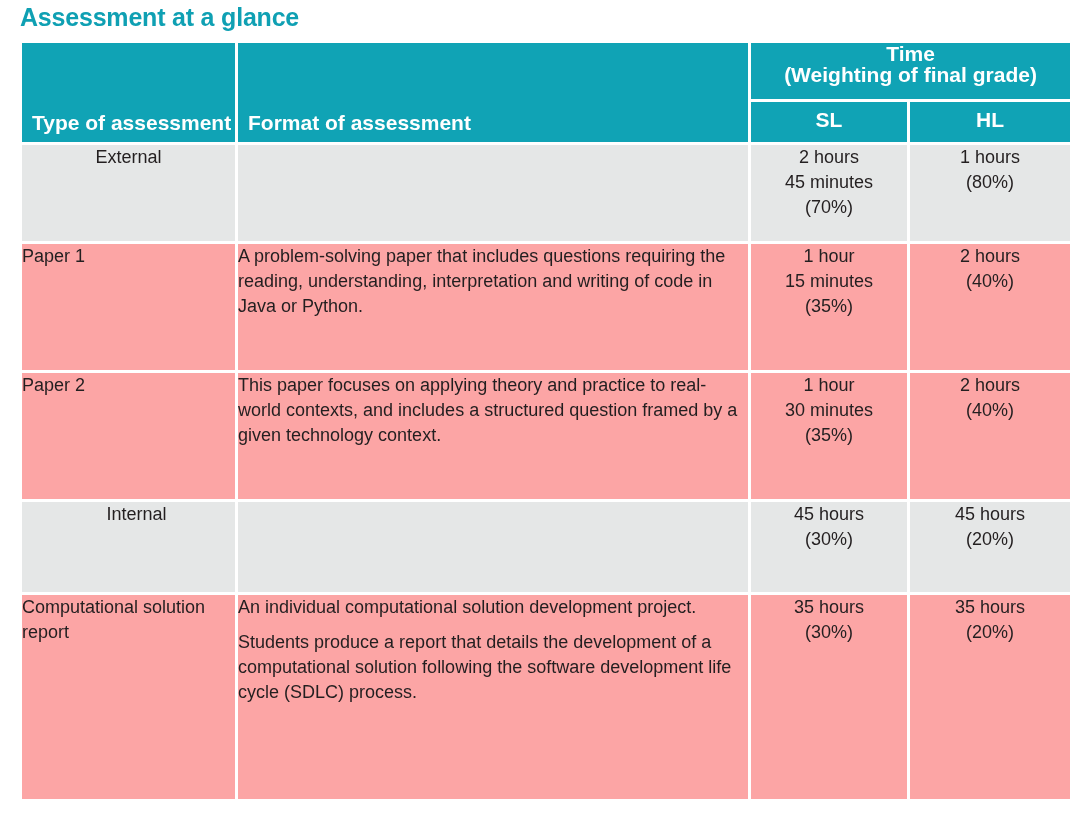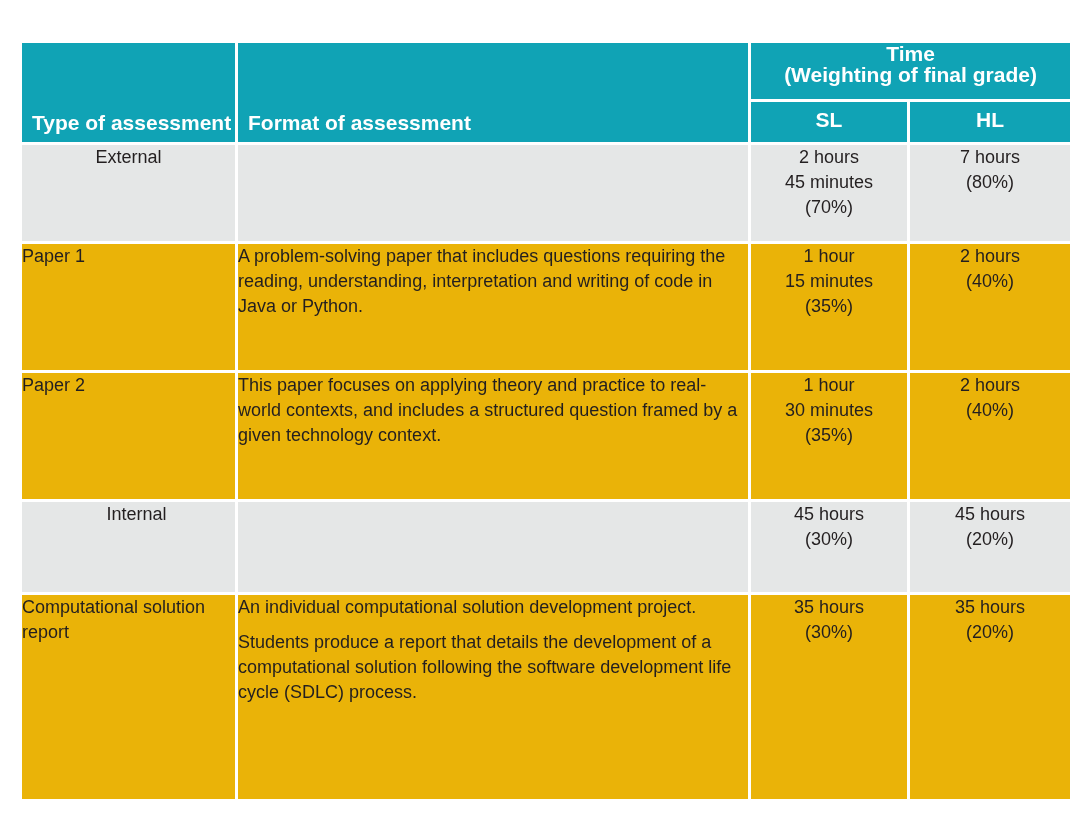--- a/index.html
+++ b/index.html
@@ -85,21 +85,21 @@
   }
   .hd-time .t1 { display: block; }
   .hd-time .t2 { display: block; }
   .hd-sub {
     height: 40px;
     line-height: 36px;
   }
 
   
   .row-gray td { background: #E5E7E7; text-align: center; }
-  .row-light td { background: #eab308; }
+  .row-light td { background: #fca5a5; }
 
   table.assessment tbody td {
     border-right: 3px solid #ffffff;
     border-bottom: 3px solid #ffffff;
     color: #231F20;
     font-size: 18px;
     line-height: 25px;
   }
   table.assessment tbody td.last {
     border-right: none;
@@ -123,20 +123,21 @@
   }
   .c-format p:last-child {
     margin-bottom: 0;
   }
 </style>
 </head>
 <body>
 
 <div id="page">
 
+  <div class="page-title">Assessment at a glance</div>
 
   <div class="table-wrap">
     <table class="assessment">
       <colgroup>
         <col style="width:216px">
         <col style="width:513px">
         <col style="width:159px">
         <col style="width:160px">
       </colgroup>
       <thead>
@@ -160,21 +161,21 @@
       <tbody id="table-body">
           <tr class="row-gray">
             <td class="c-type" style="height: 96px;">External</td>
             <td class="c-format"></td>
             <td class="c-time">
               <span class="ln">2 hours</span>
               <span class="ln">45 minutes</span>
               <span class="ln">(70%)</span>
             </td>
             <td class="c-time last">
-              <span class="ln">7 hours</span>
+              <span class="ln">1 hours</span>
               <span class="ln">(80%)</span>
             </td>
           </tr>
           <tr class="row-light">
             <td class="c-type" style="height: 126px;">Paper 1</td>
             <td class="c-format">
               <p>A problem-solving paper that includes questions requiring the reading, understanding, interpretation and writing of code in Java or Python.</p>
             </td>
             <td class="c-time">
               <span class="ln">1 hour</span>

